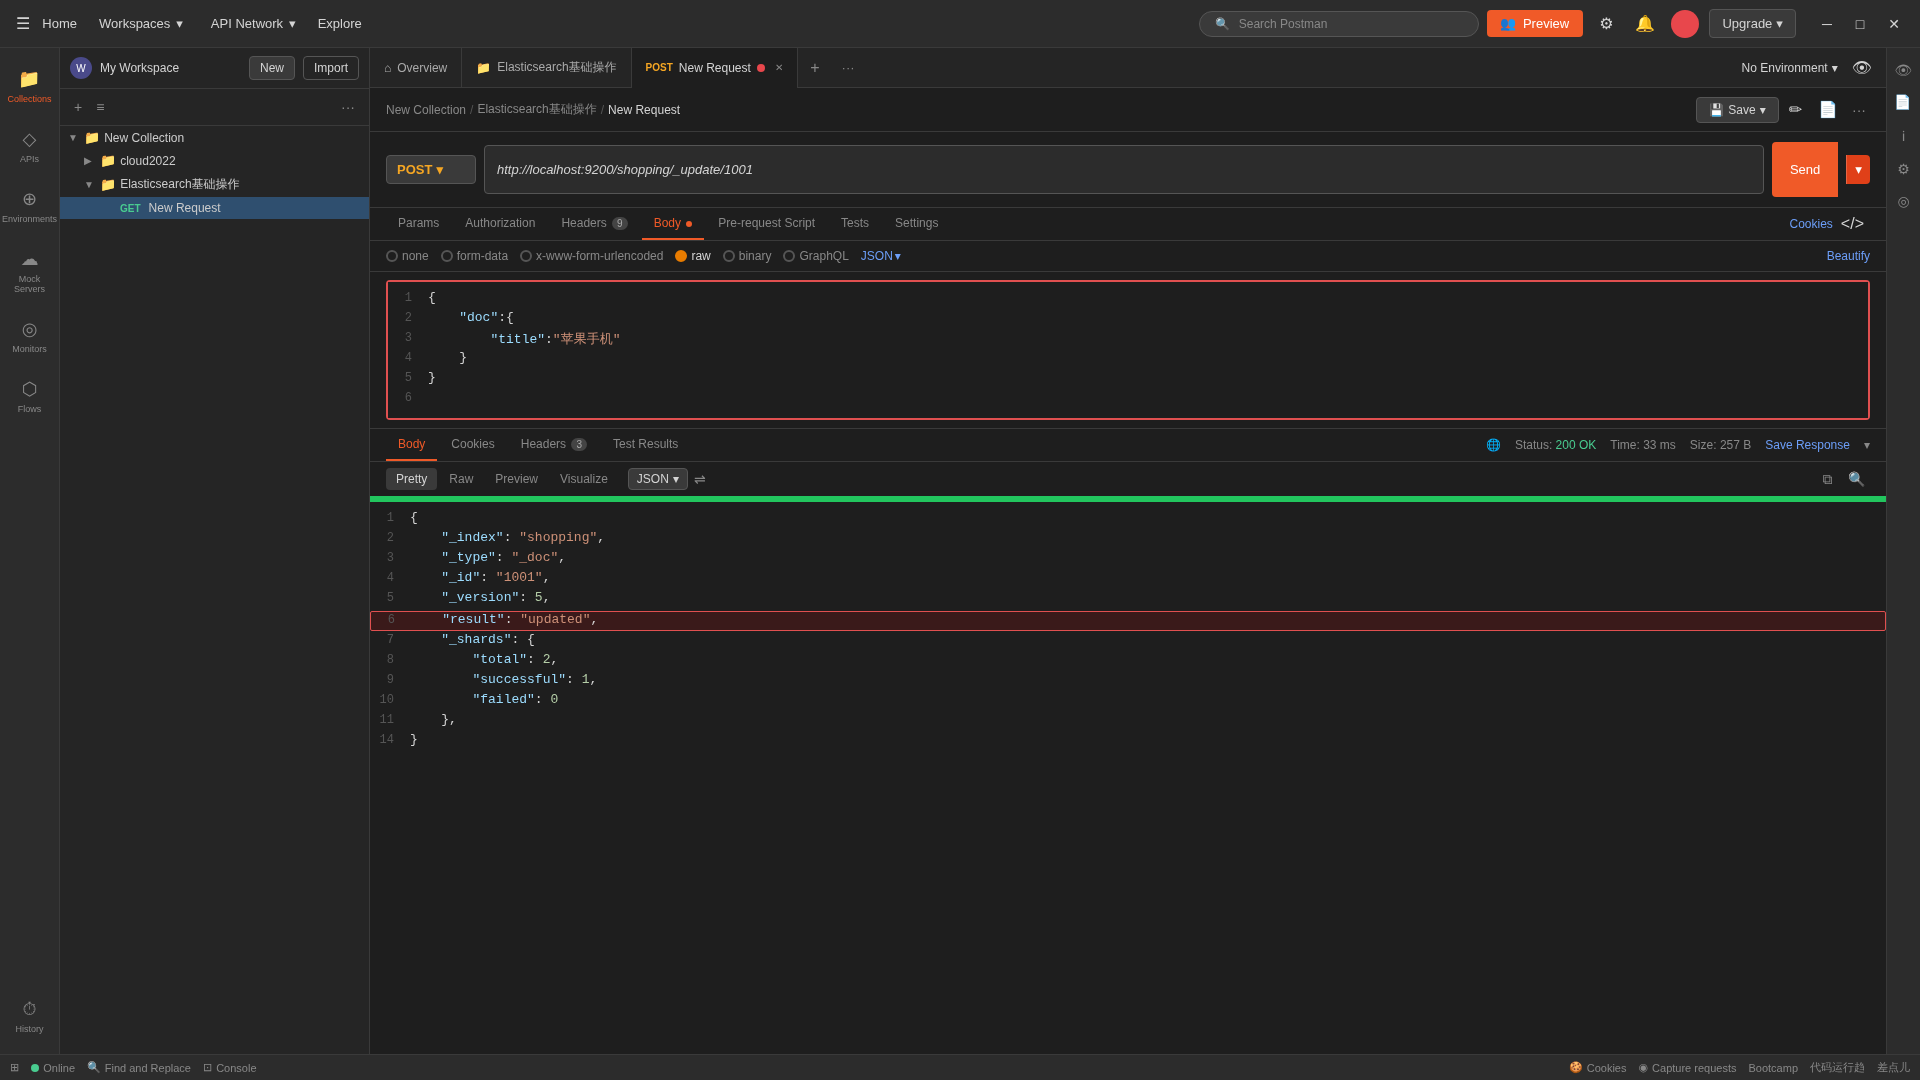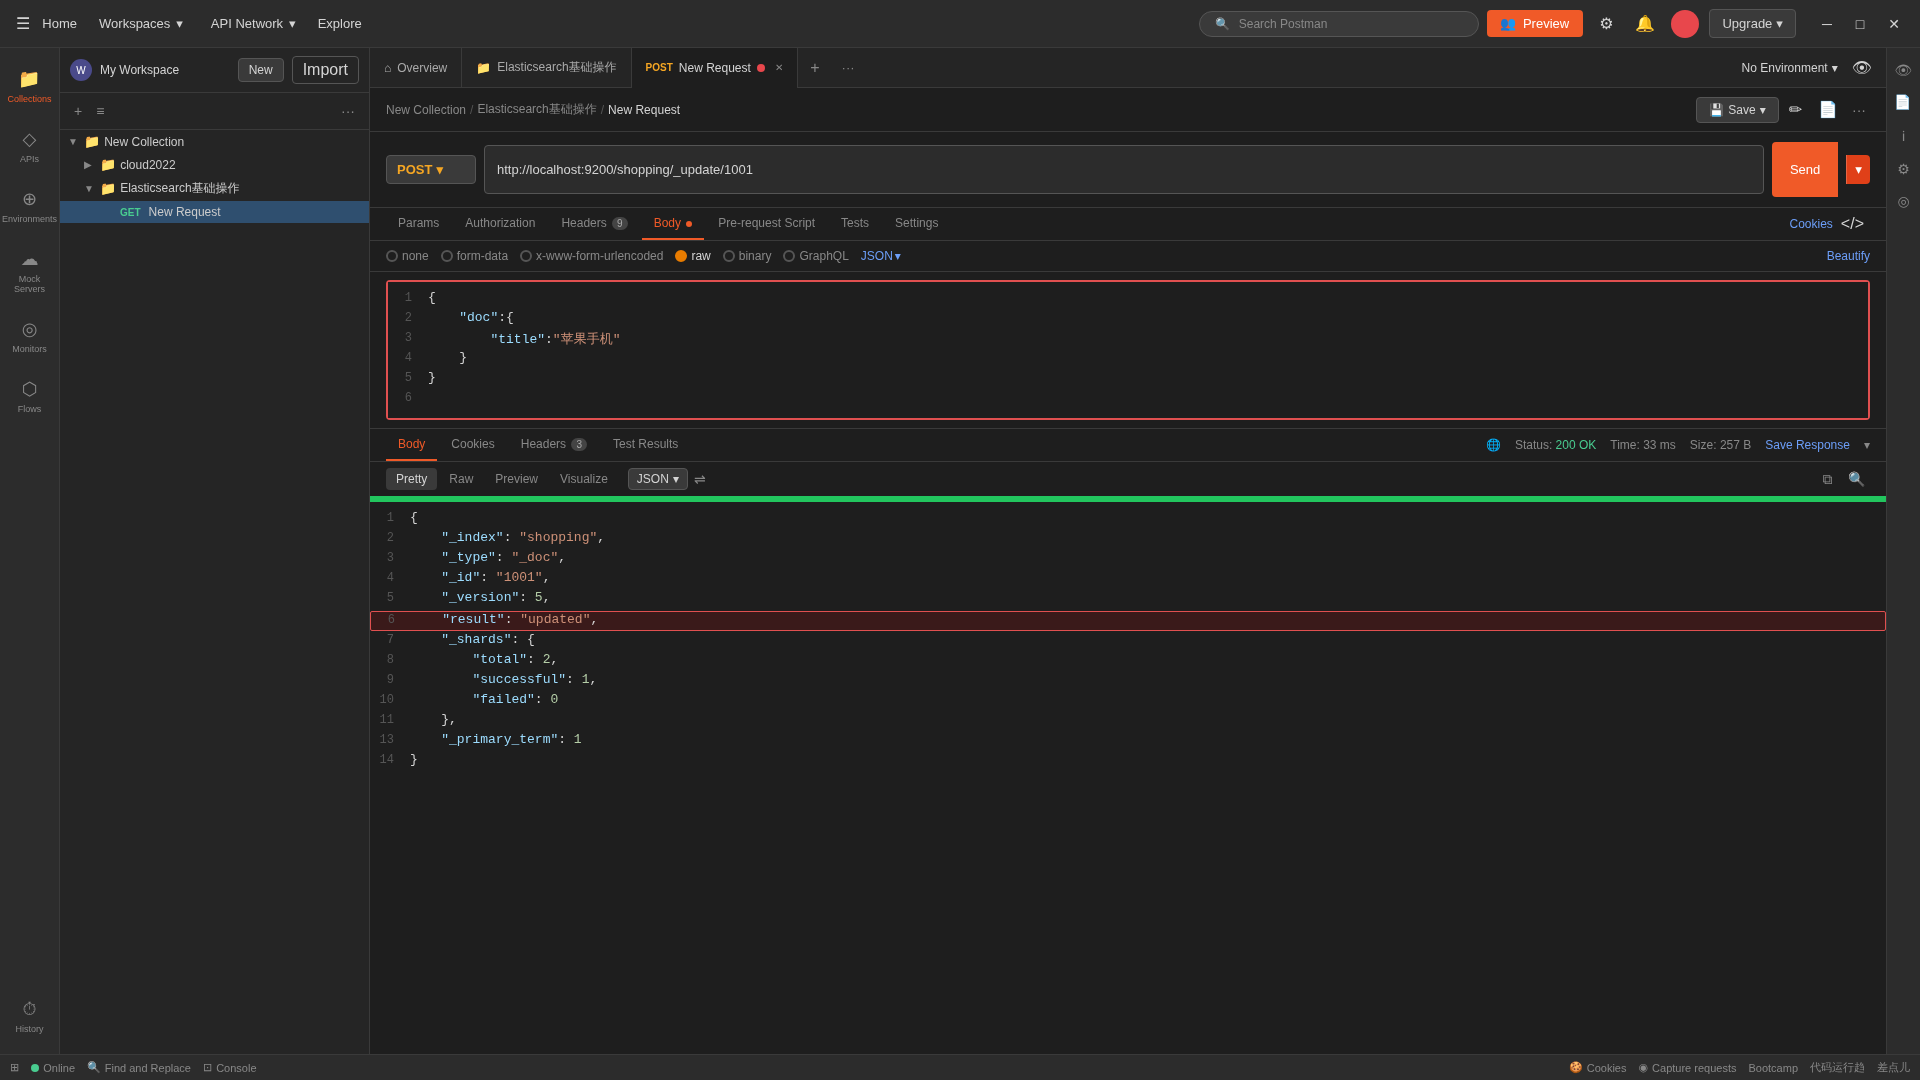--- a/index.html
+++ b/index.html
@@ -45,42 +45,42 @@
     .sidebar-bottom { margin-top: auto; padding-bottom: 8px; }
 
     
     .collections-panel { width: 310px; background: #252525; border-right: 1px solid #3a3a3a; display: flex; flex-direction: column; flex-shrink: 0; }
     .panel-header { display: flex; align-items: center; padding: 8px 10px; border-bottom: 1px solid #3a3a3a; gap: 6px; }
     .panel-icon-btn { background: none; border: none; color: #888; cursor: pointer; font-size: 14px; padding: 2px 4px; }
     .workspace-header { display: flex; align-items: center; padding: 8px 10px; gap: 8px; border-bottom: 1px solid #3a3a3a; }
     .workspace-avatar { width: 22px; height: 22px; border-radius: 50%; background: #4a4a8a; display: flex; align-items: center; justify-content: center; font-size: 10px; color: white; }
     .workspace-name { font-size: 12px; color: #d4d4d4; flex: 1; }
     .new-btn { background: #3a3a3a; border: 1px solid #555; color: #d4d4d4; border-radius: 4px; padding: 4px 10px; font-size: 12px; cursor: pointer; }
-    .import-btn { background: none; border: 1px solid #555; color: #d4d4d4; border-radius: 4px; padding: 4px 10px; font-size: 16px; cursor: pointer; }
+    .import-btn { background: none; border: 1px solid #555; color: #d4d4d4; border-radius: 4px; padding: 4px 10px; font-size: 12px; cursor: pointer; }
     .tree-item { display: flex; align-items: center; padding: 4px 8px; cursor: pointer; gap: 4px; font-size: 12px; color: #ccc; }
     .tree-item.selected { background: #2f4f6f; }
     .tree-arrow { font-size: 10px; color: #888; width: 12px; }
     .tree-icon { font-size: 13px; }
     .tree-label { flex: 1; }
     .tree-method { font-size: 10px; font-weight: bold; margin-right: 4px; }
     .tree-method.get { color: #49cc90; }
     .folder-icon { color: #f5a623; }
 
     
     .request-area { flex: 1; display: flex; flex-direction: column; background: #1e1e1e; overflow: hidden; }
     .breadcrumb { display: flex; align-items: center; padding: 8px 16px; font-size: 12px; color: #888; border-bottom: 1px solid #3a3a3a; gap: 4px; }
     .breadcrumb-link { color: #888; cursor: pointer; }
     .breadcrumb-sep { color: #555; }
     .breadcrumb-current { color: #d4d4d4; font-weight: 500; }
     .save-btn { background: #3a3a3a; border: 1px solid #555; color: #d4d4d4; border-radius: 4px; padding: 5px 12px; font-size: 12px; cursor: pointer; display: flex; align-items: center; gap: 4px; }
 
     
     .url-bar { display: flex; align-items: center; padding: 10px 16px; gap: 8px; border-bottom: 1px solid #3a3a3a; }
     .method-select { background: #3a3a3a; border: 1px solid #555; color: #f5a623; border-radius: 4px; padding: 6px 10px; font-size: 13px; font-weight: bold; cursor: pointer; display: flex; align-items: center; gap: 4px; min-width: 90px; }
-    .url-input { flex: 1; background: #2c2c2c; border: 1px solid #555; color: #d4d4d4; border-radius: 4px; padding: 16px 12px; font-size: 13px; }
+    .url-input { flex: 1; background: #2c2c2c; border: 1px solid #555; color: #d4d4d4; border-radius: 4px; padding: 16px 12px; font-size: 13px; font-style: italic; }
     .send-btn { background: #f05a28; color: white; border: none; border-radius: 4px 0 0 4px; padding: 20px 18px; font-size: 13px; font-weight: 500; cursor: pointer; }
     .send-dropdown { background: #e04018; color: white; border: none; border-radius: 0 4px 4px 0; padding: 7px 8px; cursor: pointer; border-left: 1px solid rgba(255,255,255,0.2); }
 
     
     .req-tabs { display: flex; align-items: center; padding: 0 16px; border-bottom: 1px solid #3a3a3a; gap: 2px; }
     .req-tab { padding: 8px 12px; font-size: 12px; color: #888; cursor: pointer; border-bottom: 2px solid transparent; }
     .req-tab.active { color: #f05a28; border-bottom-color: #f05a28; }
     .req-tab-badge { background: #444; color: #aaa; border-radius: 8px; padding: 1px 5px; font-size: 10px; margin-left: 2px; }
     .req-tab-dot { width: 6px; height: 6px; border-radius: 50%; background: #f05a28; display: inline-block; margin-left: 2px; }
     .cookies-link { margin-left: auto; color: #6c9ef8; font-size: 12px; cursor: pointer; }
@@ -479,24 +479,20 @@
           </div>
           <div class="code-line">
             <span class="line-num">10</span>
             <span class="line-content">        <span class="json-key">"failed"</span><span class="json-punct">: </span><span class="json-num">0</span></span>
           </div>
           <div class="code-line">
             <span class="line-num">11</span>
             <span class="line-content json-punct">    },</span>
           </div>
           <div class="code-line">
-            <span class="line-num">13</span>
-            <span class="line-content">    <span class="json-key">"_primary_term"</span><span class="json-punct">: </span><span class="json-num">1</span></span>
-          </div>
-          <div class="code-line">
             <span class="line-num">14</span>
             <span class="line-content json-punct">}</span>
           </div>
         </div>
       </div>
     </div>
   </div>
 
   <div class="right-panel">
     <button class="right-icon">👁</button>

